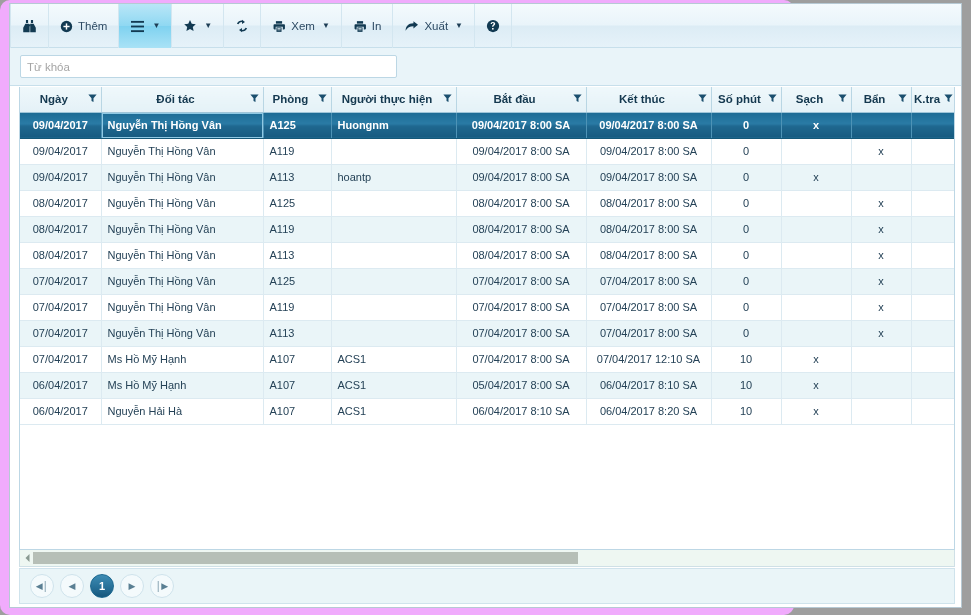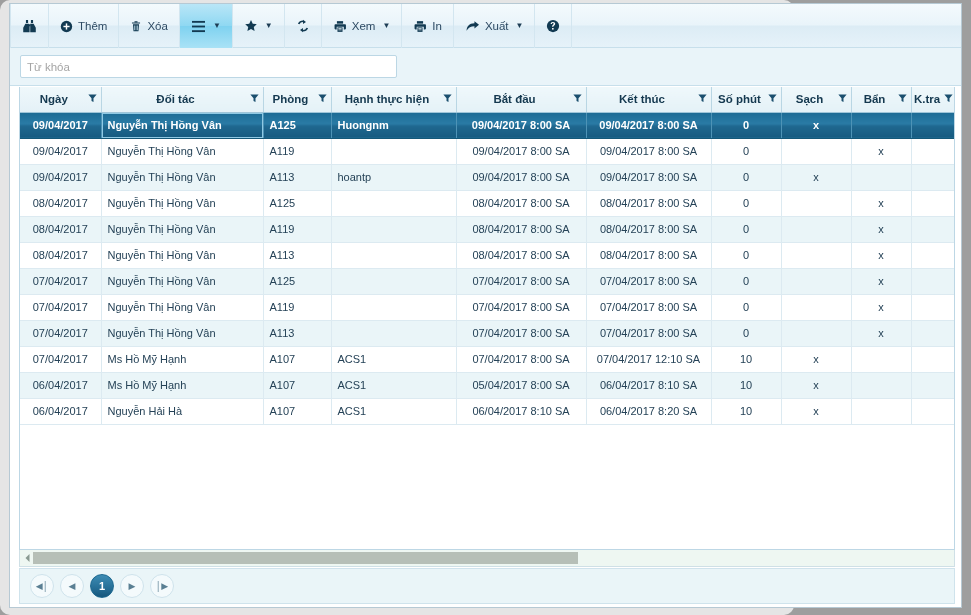--- a/index.html
+++ b/index.html
@@ -10,21 +10,21 @@
     overflow: hidden;
     background: #9e9e9e;
     font-family: "Liberation Sans", sans-serif;
   }
 
   
   #app-frame {
     position: absolute;
     left: 0; top: 0;
     width: 794px; height: 615px;
-    background: #e5e5e5;
+    background: #f0abfc;
     border-radius: 10px;
   }
   #app-window {
     position: absolute;
     left: 9px; top: 3px;
     width: 953px; height: 605px;
     background: #ffffff;
     border: 1px solid #b6c9d4;
     overflow: hidden;
   }
@@ -252,29 +252,20 @@
         <div class="tb-btn">
           <span class="tb-icon">
             <svg width="13" height="13" viewBox="0 0 16 16">
               <circle cx="8" cy="8" r="7" fill="#123a52"></circle>
               <path fill="#fff" d="M7.1 4.2h1.8v7.6H7.1z"></path>
               <path fill="#fff" d="M4.2 7.1h7.6v1.8H4.2z"></path>
             </svg>
           </span>
           <span>Thêm</span>
         </div>
-        <div class="tb-btn">
-          <span class="tb-icon">
-            <svg width="12" height="13" viewBox="0 0 16 16">
-              <path fill="#123a52" d="M6 1h4v1.2H6zM2.6 2.6h10.8v1.5H2.6zM4 5h8l-.7 9.4H4.7z"></path>
-              <path fill="#cfe8f3" d="M5.7 6.6h.9v6.3h-.9zM7.6 6.6h.9v6.3h-.9zM9.4 6.6h.9v6.3h-.9z"></path>
-            </svg>
-          </span>
-          <span>Xóa</span>
-        </div>
         <div class="tb-btn active">
           <span class="tb-icon">
             <svg width="15" height="13" viewBox="0 0 16 14">
               <rect x="1" y="1" width="14" height="2" fill="#123a52"></rect>
               <rect x="1" y="6" width="14" height="2" fill="#123a52"></rect>
               <rect x="1" y="11" width="14" height="2" fill="#123a52"></rect>
             </svg>
           </span>
           <span class="caret">▼</span>
         </div>
@@ -365,21 +356,21 @@
               <th style="width: 68px;">
                 <div class="th-inner">
       <span class="th-label">Phòng</span>
       <span><svg class="filter-ico" viewBox="0 0 10 10" aria-hidden="true">
             <path d="M0.4 0.6h9.2L6.1 4.7v4.3L3.9 7.7V4.7z" fill="#1b4f6e"></path>
           </svg></span>
     </div>
               </th>
               <th style="width: 125px;">
                 <div class="th-inner">
-      <span class="th-label">Hạnh thực hiện</span>
+      <span class="th-label">Người thực hiện</span>
       <span><svg class="filter-ico" viewBox="0 0 10 10" aria-hidden="true">
             <path d="M0.4 0.6h9.2L6.1 4.7v4.3L3.9 7.7V4.7z" fill="#1b4f6e"></path>
           </svg></span>
     </div>
               </th>
               <th style="width: 130px;">
                 <div class="th-inner">
       <span class="th-label">Bắt đầu</span>
       <span><svg class="filter-ico" viewBox="0 0 10 10" aria-hidden="true">
             <path d="M0.4 0.6h9.2L6.1 4.7v4.3L3.9 7.7V4.7z" fill="#1b4f6e"></path>

